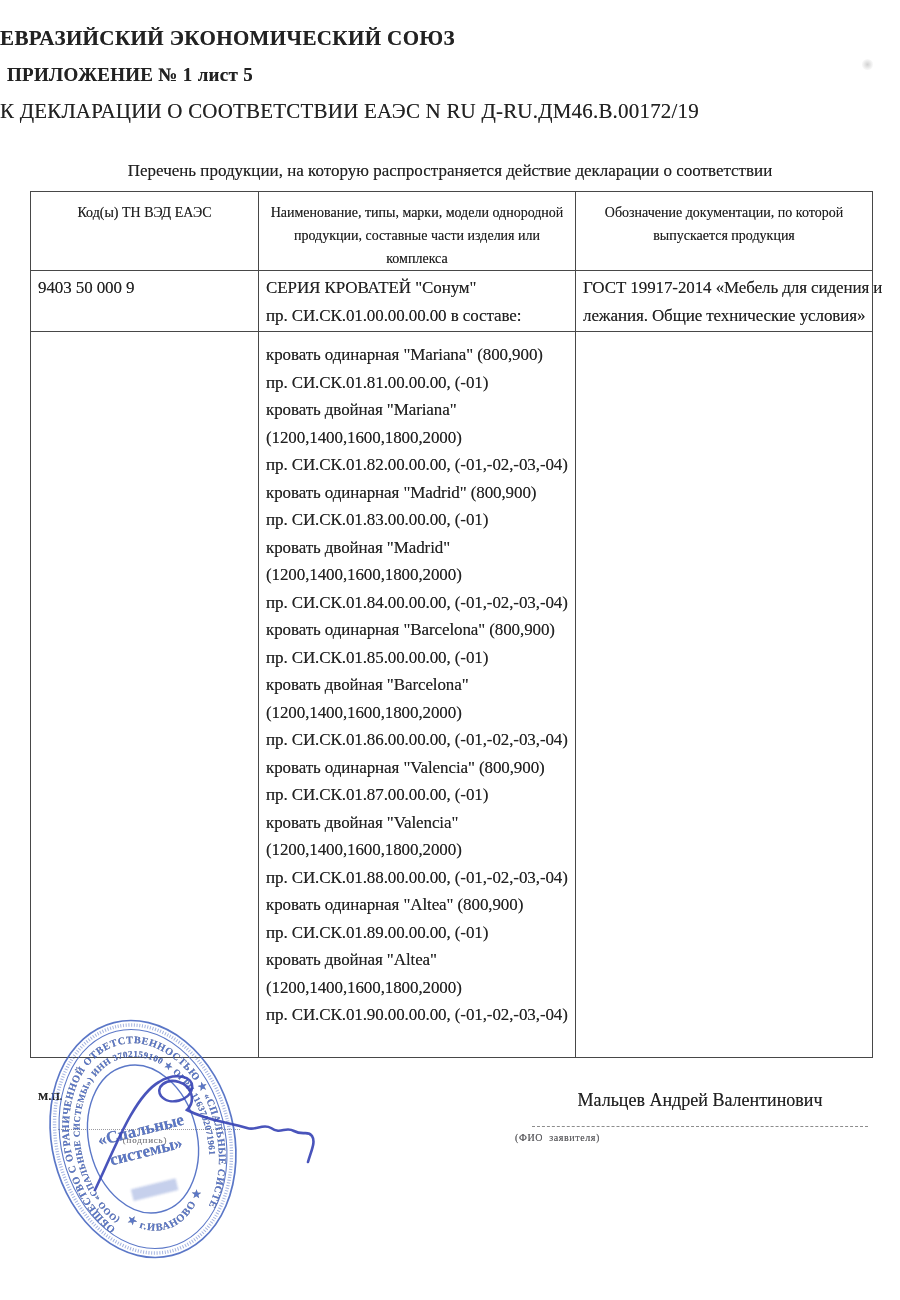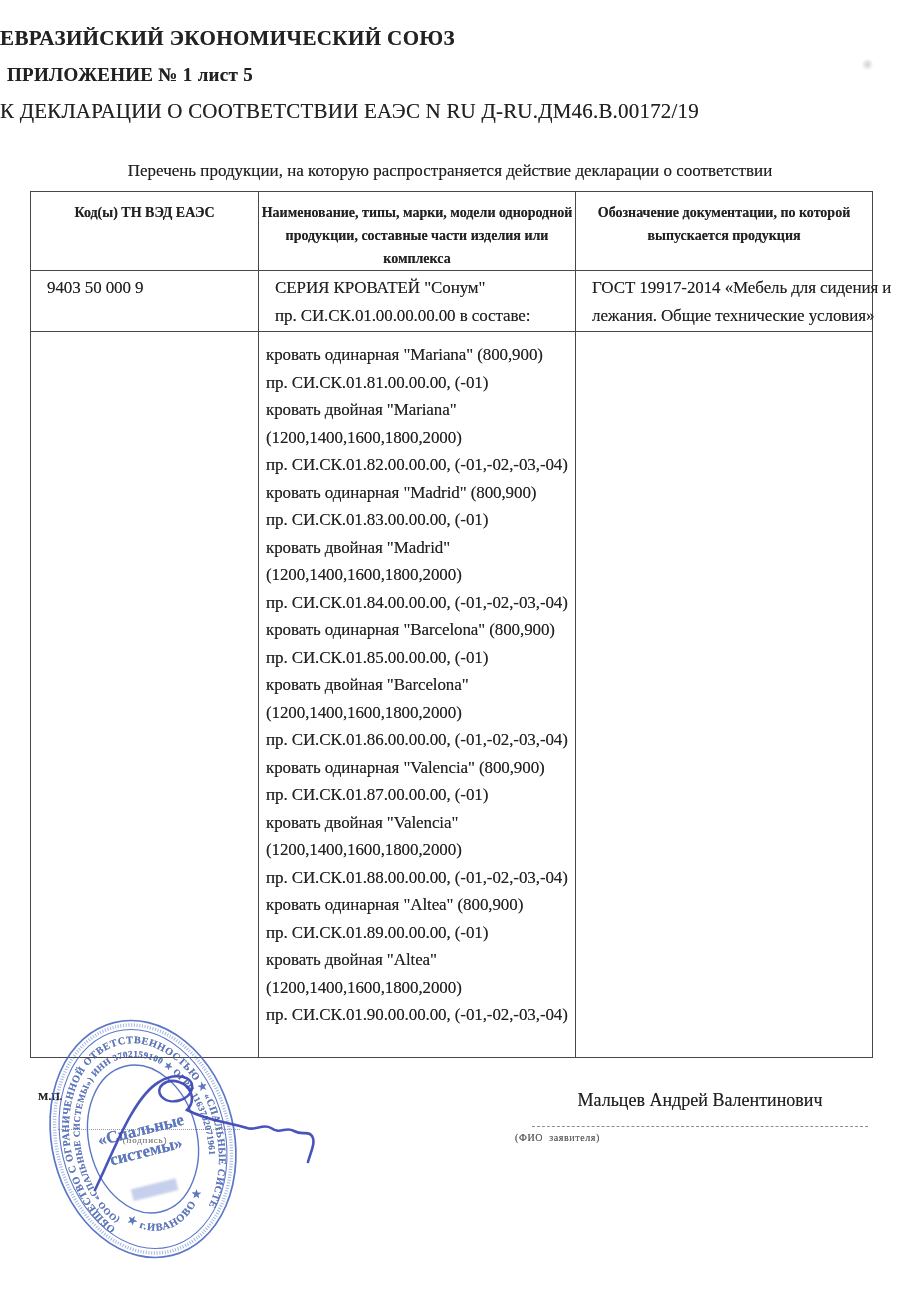--- a/index.html
+++ b/index.html
@@ -13,25 +13,25 @@
   .caption{position:absolute;top:161px;left:0;width:900px;text-align:center;font-size:17px;}
 
   
   table.products{position:absolute;left:30px;top:191px;width:842px;height:867px;border-collapse:collapse;table-layout:fixed;}
   table.products col.c1{width:228px;}
   table.products col.c2{width:317px;}
   table.products col.c3{width:297px;}
   table.products th, table.products td{border:1.7px solid #484848;vertical-align:top;padding:0;}
   tr.hdr{height:77px;}
   tr.row1{height:61px;}
-  th{font-weight:bold;font-size:14px;line-height:23px;text-align:center;padding-top:9px !important;}
+  th{font-weight:normal;font-size:14px;line-height:23px;text-align:center;padding-top:9px !important;}
   th .hline{white-space:nowrap;}
   td{font-size:17px;line-height:27.5px;letter-spacing:-0.1px;}
   td .cline{white-space:nowrap;}
-  .cell-pad{padding:3px 6px 0 7px;margin-left:9px;}
+  .cell-pad{padding:3px 6px 0 7px;}
   .cell-pad-lg{padding:9px 6px 0 7px;}
 
   
   .mp-label{position:absolute;left:38px;top:1090px;font-size:11px;font-weight:bold;}
   .sig-dotline{position:absolute;left:58px;top:1129px;width:182px;border-top:1.6px dotted #9a9aa0;}
   .sig-caption{position:absolute;left:100px;top:1135px;width:90px;text-align:center;font-size:9px;color:#8a8a90;letter-spacing:0.8px;}
   .applicant{position:absolute;left:515px;top:1090px;width:370px;text-align:center;font-size:18px;}
   .fio-dashline{position:absolute;left:532px;top:1126px;width:336px;border-top:1.3px dashed #8d8d8d;}
   .fio-caption{position:absolute;left:515px;top:1132px;width:370px;text-align:left;font-size:10px;color:#5f5f63;letter-spacing:0.6px;word-spacing:3px;}
 

